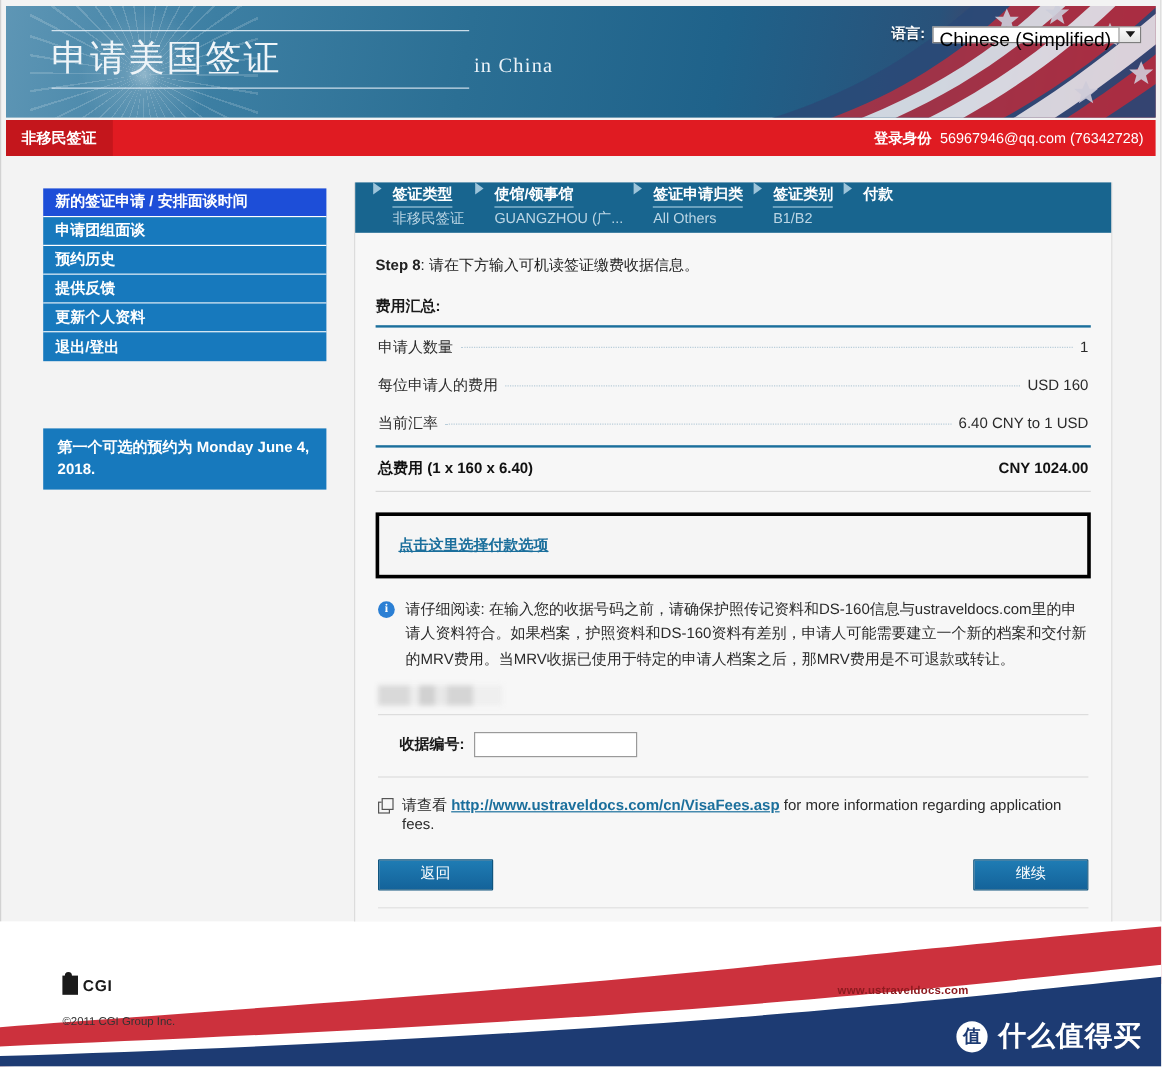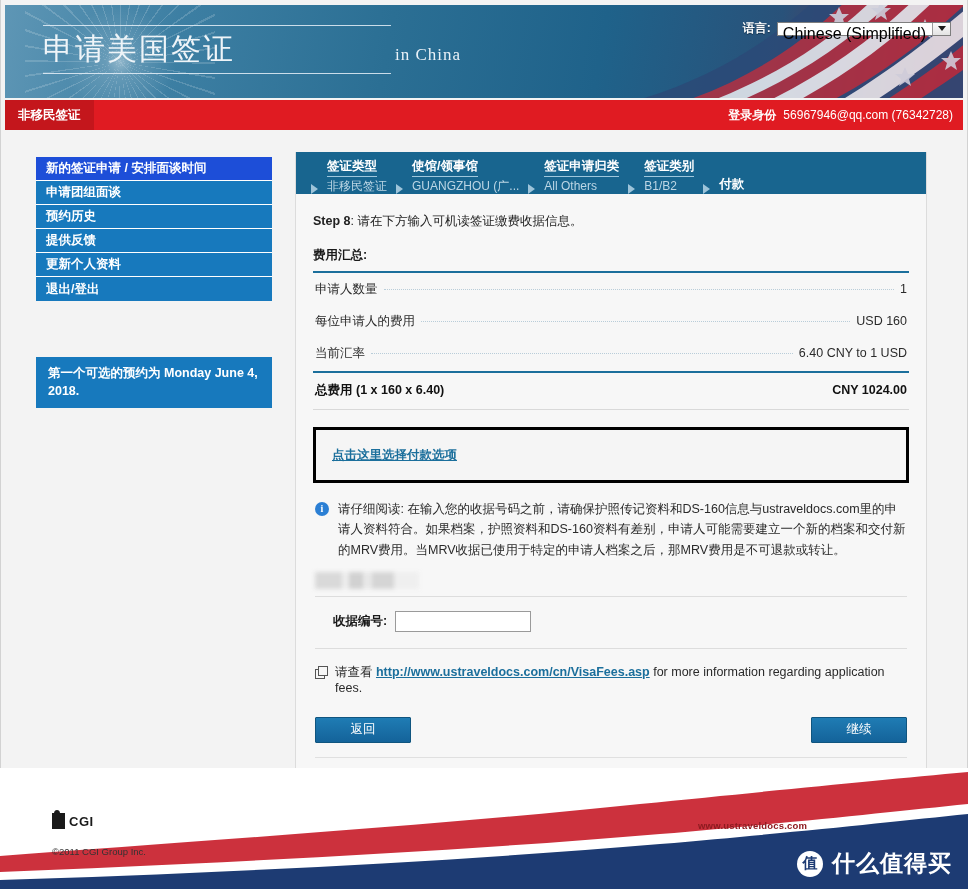--- a/index.html
+++ b/index.html
@@ -168,21 +168,21 @@
     position: absolute; left: 290px; top: 22px;
     width: 632px;
     background: #f7f7f7;
     border: 1px solid #dcdcdc;
     border-top: none;
     padding-bottom: 14px;
   }
   .crumbs {
     background: #18658f;
     height: 42px;
-    display: flex; align-items: flex-end;
+    display: flex; align-items: flex-start;
     padding-left: 8px;
     gap: 2px;
   }
   .crumb-arrow {
     width: 0; height: 0;
     border-top: 5px solid transparent;
     border-bottom: 5px solid transparent;
     border-left: 7px solid #9dc4da;
     margin: 0 7px;
     flex: 0 0 auto;

